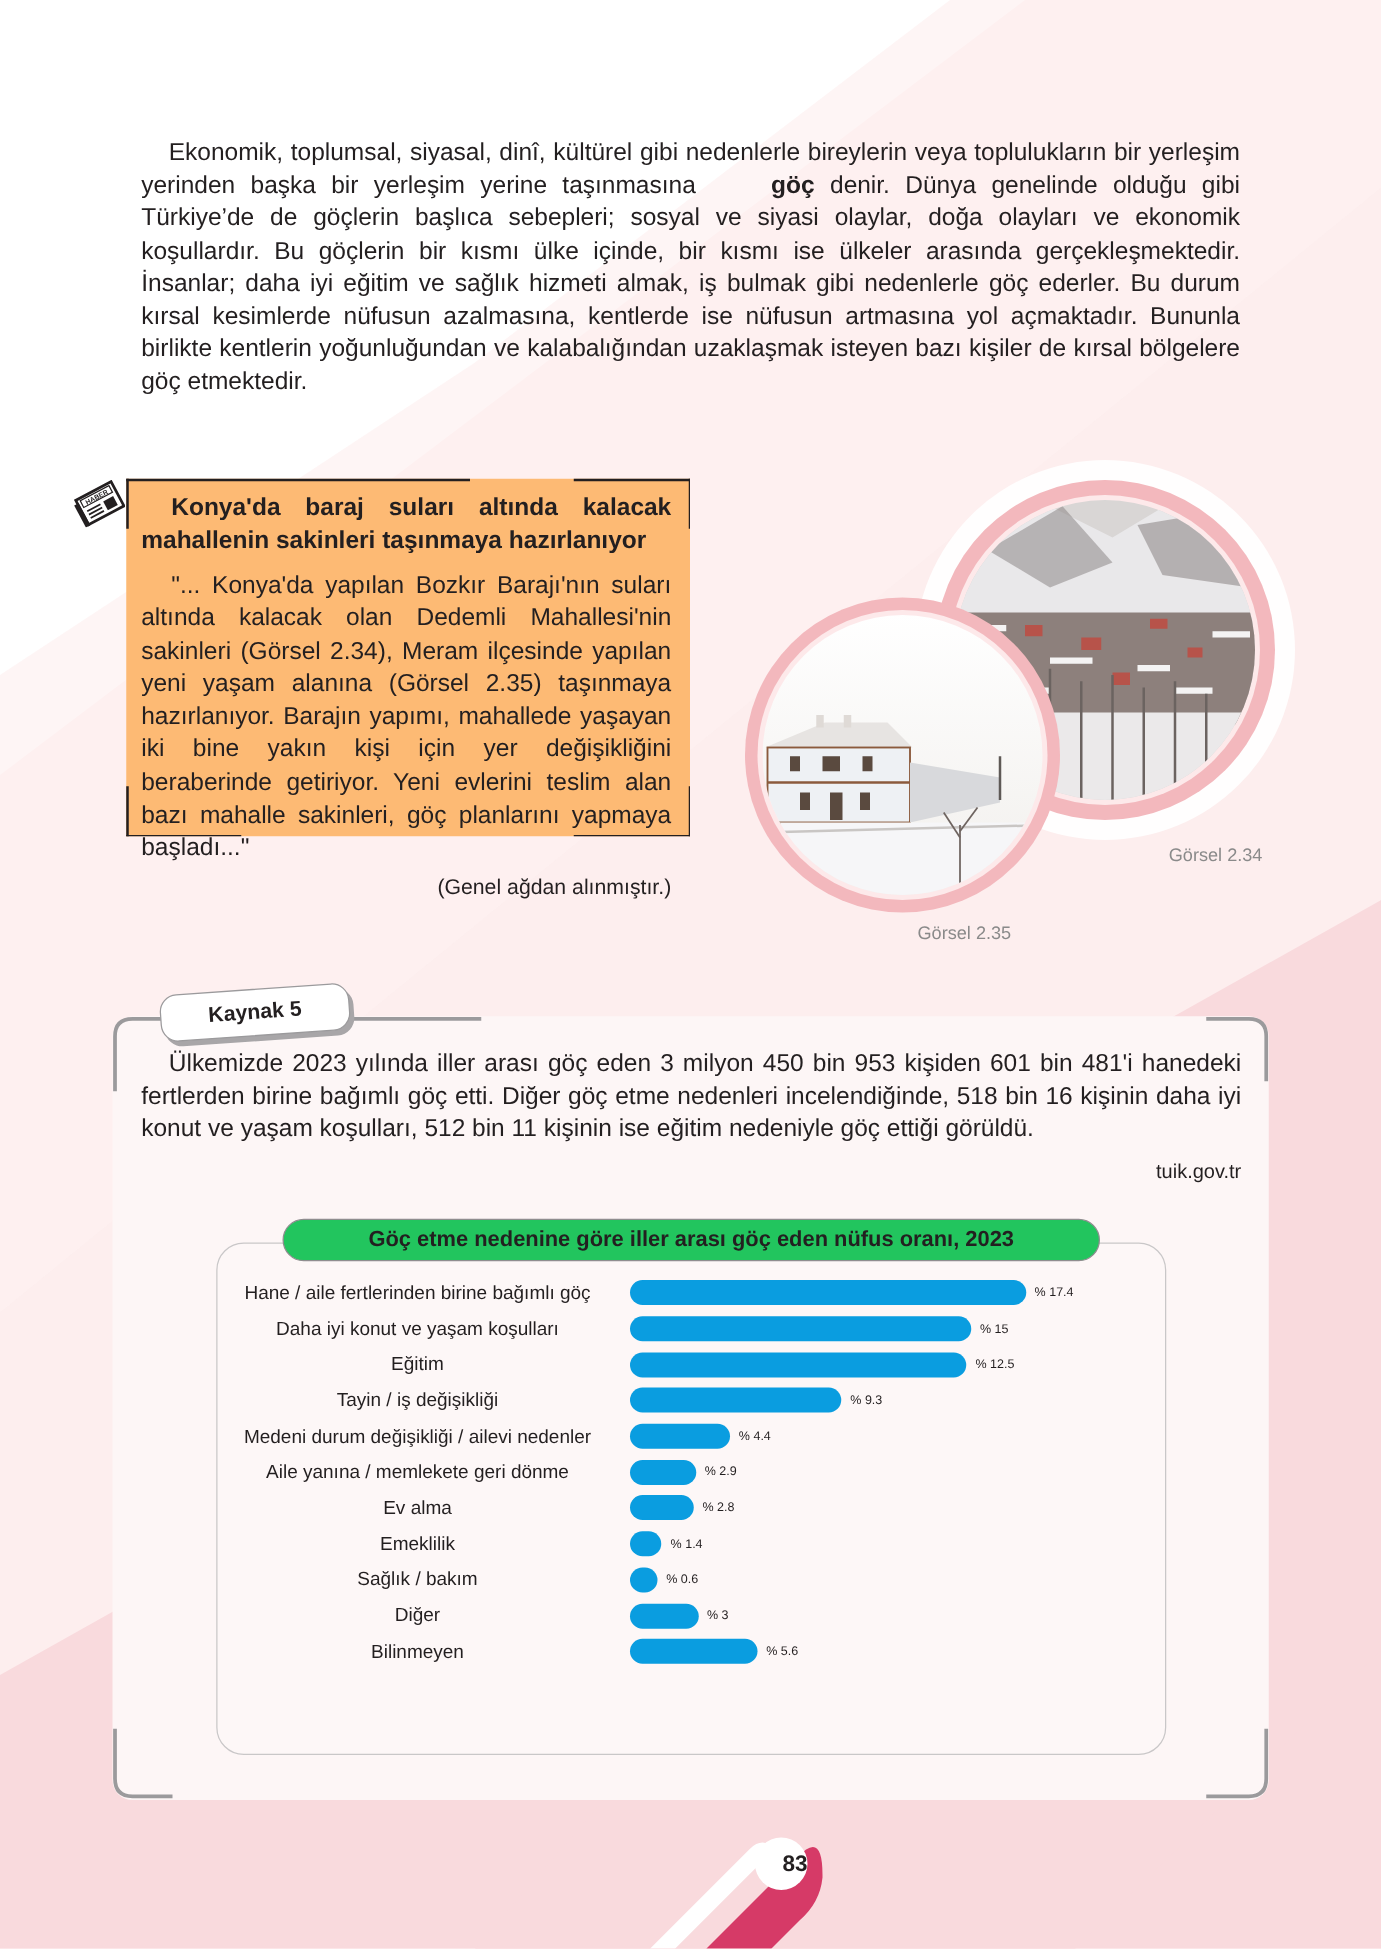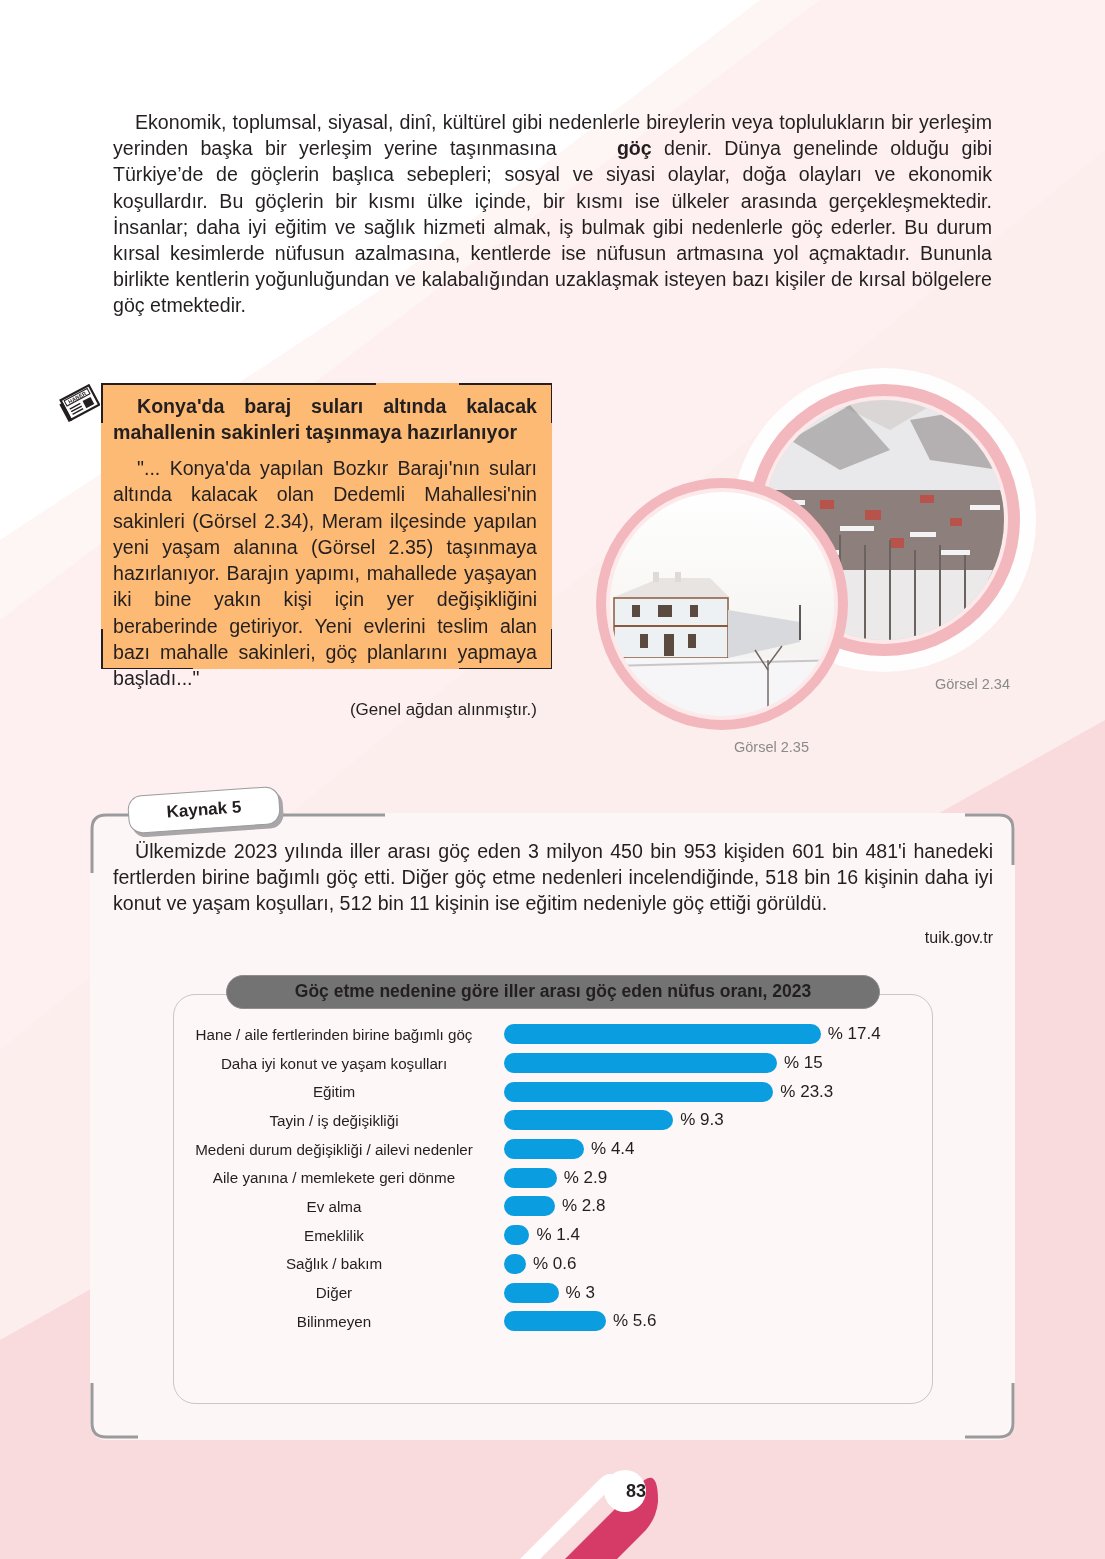--- a/index.html
+++ b/index.html
@@ -20,26 +20,26 @@
   .haber-icon { left: 58px; top: 384px; width: 42px; height: 38px; }
 
   .photo-cap { font-size: 14.5px; color: #8a8a8a; }
 
   .kaynak-box { left: 90px; top: 813px; width: 925px; height: 627px; background: #fdf6f6; border-radius: 16px; }
   .kaynak-tab { left: 128px; top: 791px; width: 152px; height: 38px; background: #fff; border: 1.5px solid #9b9a9c; border-radius: 14px; transform: rotate(-4deg); box-shadow: 3px 4px 0 #a8a6a8; font-weight: bold; font-size: 17px; text-align: center; line-height: 35px; }
   .kaynak-text { left: 113px; top: 838px; width: 880px; font-size: 19.6px; line-height: 26.2px; text-align: justify; text-indent: 22px; }
   .kaynak-src { right: 112px; top: 929px; font-size: 16px; }
 
   .chart-panel { left: 173px; top: 994px; width: 760px; height: 410px; border: 1.5px solid #c9c7c8; border-radius: 22px; background: #fdf7f7; }
-  .chart-title-pill { left: 226px; top: 975px; width: 654px; height: 34px; background: #737373; border: 1.5px solid #8f8d8f; border-radius: 17px; font-weight: bold; font-size: 17.5px; text-align: center; line-height: 31px; }
+  .chart-title-pill { left: 226px; top: 975px; width: 654px; height: 34px; background: #22c55e; border: 1.5px solid #8f8d8f; border-radius: 17px; font-weight: bold; font-size: 17.5px; text-align: center; line-height: 31px; }
   .chart-rows { left: 180px; top: 1020px; width: 760px; }
   .row { position: relative; height: 28.7px; display: flex; align-items: center; }
   .row .lbl { width: 324px; text-align: center; font-size: 15.2px; padding-right: 16px; white-space: nowrap; }
   .row .bar { height: 20px; background: #0a9de0; border-radius: 10px; }
-  .row .val { font-size: 17px; margin-left: 7px; white-space: nowrap; }
+  .row .val { font-size: 10px; margin-left: 7px; white-space: nowrap; }
 
   .page-num { left: 604px; top: 1470px; width: 42px; height: 42px; border-radius: 50%; background: #fff; font-weight: bold; font-size: 18px; text-align: right; line-height: 42px; }
 </style>
 </head>
 <body>
 
 <svg class="bg-layer" width="1105" height="1559" viewBox="0 0 1105 1559">
   <polygon points="820,0 1105,0 1105,1559 0,1559 0,620" fill="#fdeeee"></polygon>
   <polygon points="1105,720 1105,1559 0,1559 0,1340 " fill="#f9dadd"></polygon>
   <polygon points="0,540 380,290 760,0 1105,0 1105,150 0,1050" fill="#fdf1f1" opacity="0.7"></polygon>
@@ -183,21 +183,21 @@
       <span class="val">% 17.4</span>
     </div>
     <div class="row">
       <span class="lbl">Daha iyi konut ve yaşam koşulları</span>
       <span class="bar" style="width: 273px; background: rgb(10, 157, 224);"></span>
       <span class="val">% 15</span>
     </div>
     <div class="row">
       <span class="lbl">Eğitim</span>
       <span class="bar" style="width: 269.36px; background: rgb(10, 157, 224);"></span>
-      <span class="val">% 23.3</span>
+      <span class="val">% 12.5</span>
     </div>
     <div class="row">
       <span class="lbl">Tayin / iş değişikliği</span>
       <span class="bar" style="width: 169.26px; background: rgb(10, 157, 224);"></span>
       <span class="val">% 9.3</span>
     </div>
     <div class="row">
       <span class="lbl">Medeni durum değişikliği / ailevi nedenler</span>
       <span class="bar" style="width: 80.08px; background: rgb(10, 157, 224);"></span>
       <span class="val">% 4.4</span>

